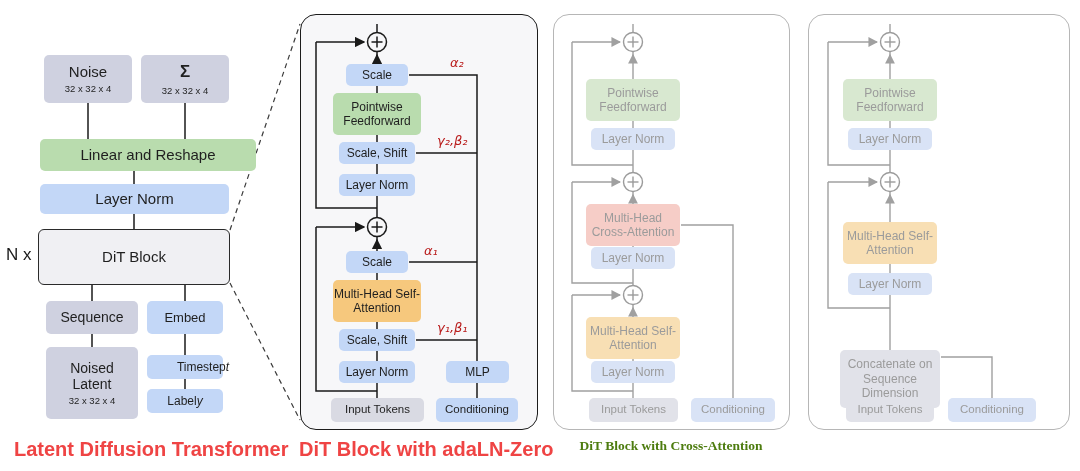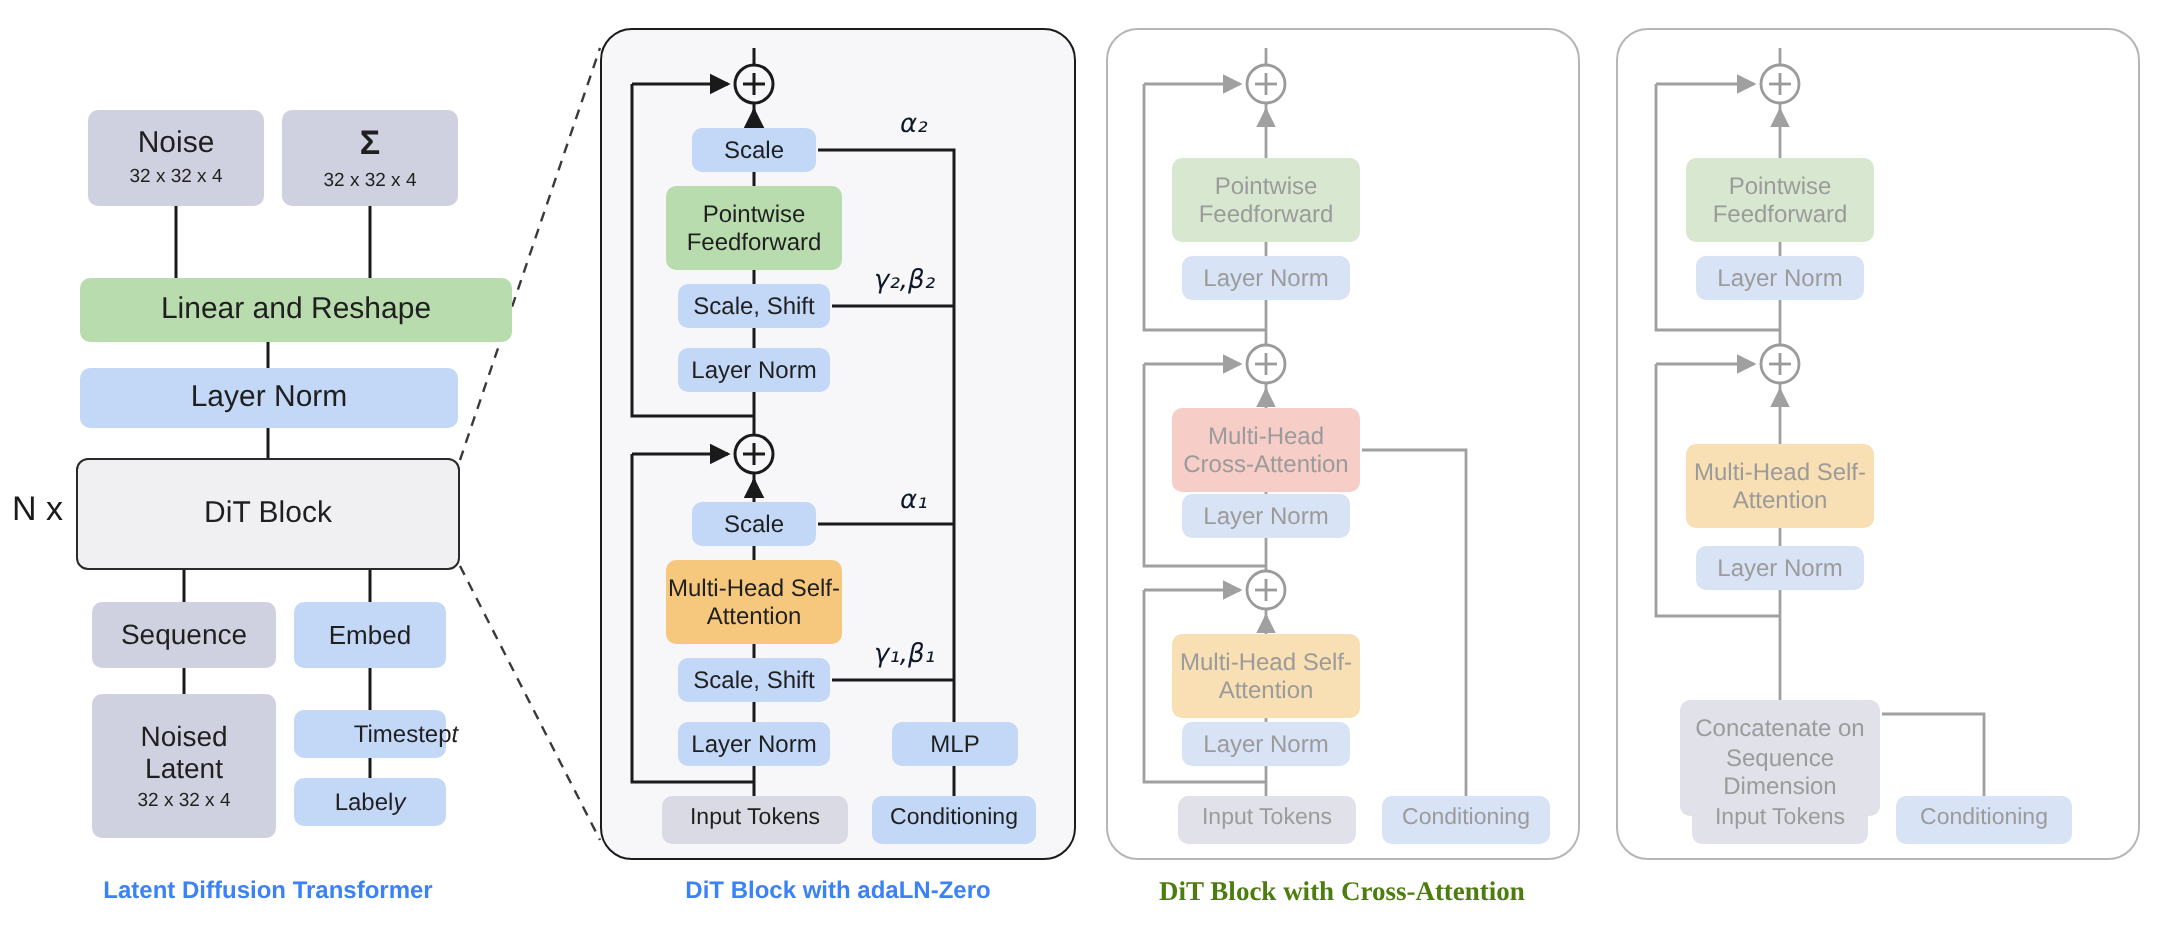--- a/index.html
+++ b/index.html
@@ -18,25 +18,25 @@
   .c-orange{background:#f6c87d;}
   .c-gray{background:#cfd1e0;}
   .c-gray2{background:#d9dae3;}
   .c-outline{background:#f0f0f3;border:1.6px solid #2a2a2a;border-radius:6px;}
   .f-green{background:#d8e8d0;color:#9b9b9b;}
   .f-blue{background:#d9e3f6;color:#9b9b9b;}
   .f-red{background:#f6cdc7;color:#9b9b9b;}
   .f-orange{background:#f8dfb4;color:#9b9b9b;}
   .f-gray{background:#e1e2e9;color:#9b9b9b;}
   .dims{font-size:9.5px;margin-top:2px;}
-  .caption{position:absolute;z-index:2;text-align:center;font-size:12px;font-weight:600;
-           color:#3b82f6;white-space:nowrap;}
+  .caption{position:absolute;z-index:2;text-align:center;font-size:20px;font-weight:600;
+           color:#ef4444;white-space:nowrap;}
   .caption.gray{color:#4d7c0f;font-size:13.5px;font-family:Liberation Serif, serif;}
   .greek{position:absolute;z-index:2;font-family:"DejaVu Sans", sans-serif;
-         font-style:italic;font-size:13px;color:#0f172a;}
+         font-style:italic;font-size:13px;color:#b91c1c;}
   .nx{position:absolute;z-index:2;font-size:17px;color:#1a1a1a;}
   .var{font-style:italic;}
 </style>
 </head>
 <body>
 
 <div class="fig">
 
   <div class="prect p2rect" style="left:300px;top:14px;width:238px;height:416px;"></div>
   <div class="prect grect" style="left:553px;top:14px;width:237px;height:416px;"></div>
@@ -186,21 +186,21 @@
   <div class="box c-blue" style="left:346px;top:251px;width:62px;height:22px;">Scale</div>
   <div class="box c-orange" style="left:333px;top:280px;width:88px;height:42px;">Multi-Head Self-Attention</div>
   <div class="box c-blue" style="left:339px;top:329px;width:76px;height:22px;">Scale, Shift</div>
   <div class="box c-blue" style="left:339px;top:361px;width:76px;height:22px;">Layer Norm</div>
   <div class="box c-gray2" style="left:331px;top:398px;width:93px;height:24px;font-size:11.5px;">Input Tokens</div>
   <div class="box c-blue" style="left:446px;top:361px;width:63px;height:22px;">MLP</div>
   <div class="box c-blue" style="left:436px;top:398px;width:82px;height:24px;font-size:11.5px;">Conditioning</div>
 
   <div class="greek" style="left:450px;top:55px;">α₂</div>
   <div class="greek" style="left:437px;top:133px;">γ₂,β₂</div>
-  <div class="greek" style="left:450px;top:243px;">α₁</div>
+  <div class="greek" style="left:424px;top:243px;">α₁</div>
   <div class="greek" style="left:437px;top:320px;">γ₁,β₁</div>
 
   <div class="caption" style="left:299px;top:438px;width:240px;">DiT Block with adaLN-Zero</div>
 
   <div class="box f-green" style="left:586px;top:79px;width:94px;height:42px;">Pointwise Feedforward</div>
   <div class="box f-blue" style="left:591px;top:128px;width:84px;height:22px;">Layer Norm</div>
   <div class="box f-red" style="left:586px;top:204px;width:94px;height:42px;">Multi-Head Cross-Attention</div>
   <div class="box f-blue" style="left:591px;top:247px;width:84px;height:22px;">Layer Norm</div>
   <div class="box f-orange" style="left:586px;top:317px;width:94px;height:42px;">Multi-Head Self-Attention</div>
   <div class="box f-blue" style="left:591px;top:361px;width:84px;height:22px;">Layer Norm</div>

